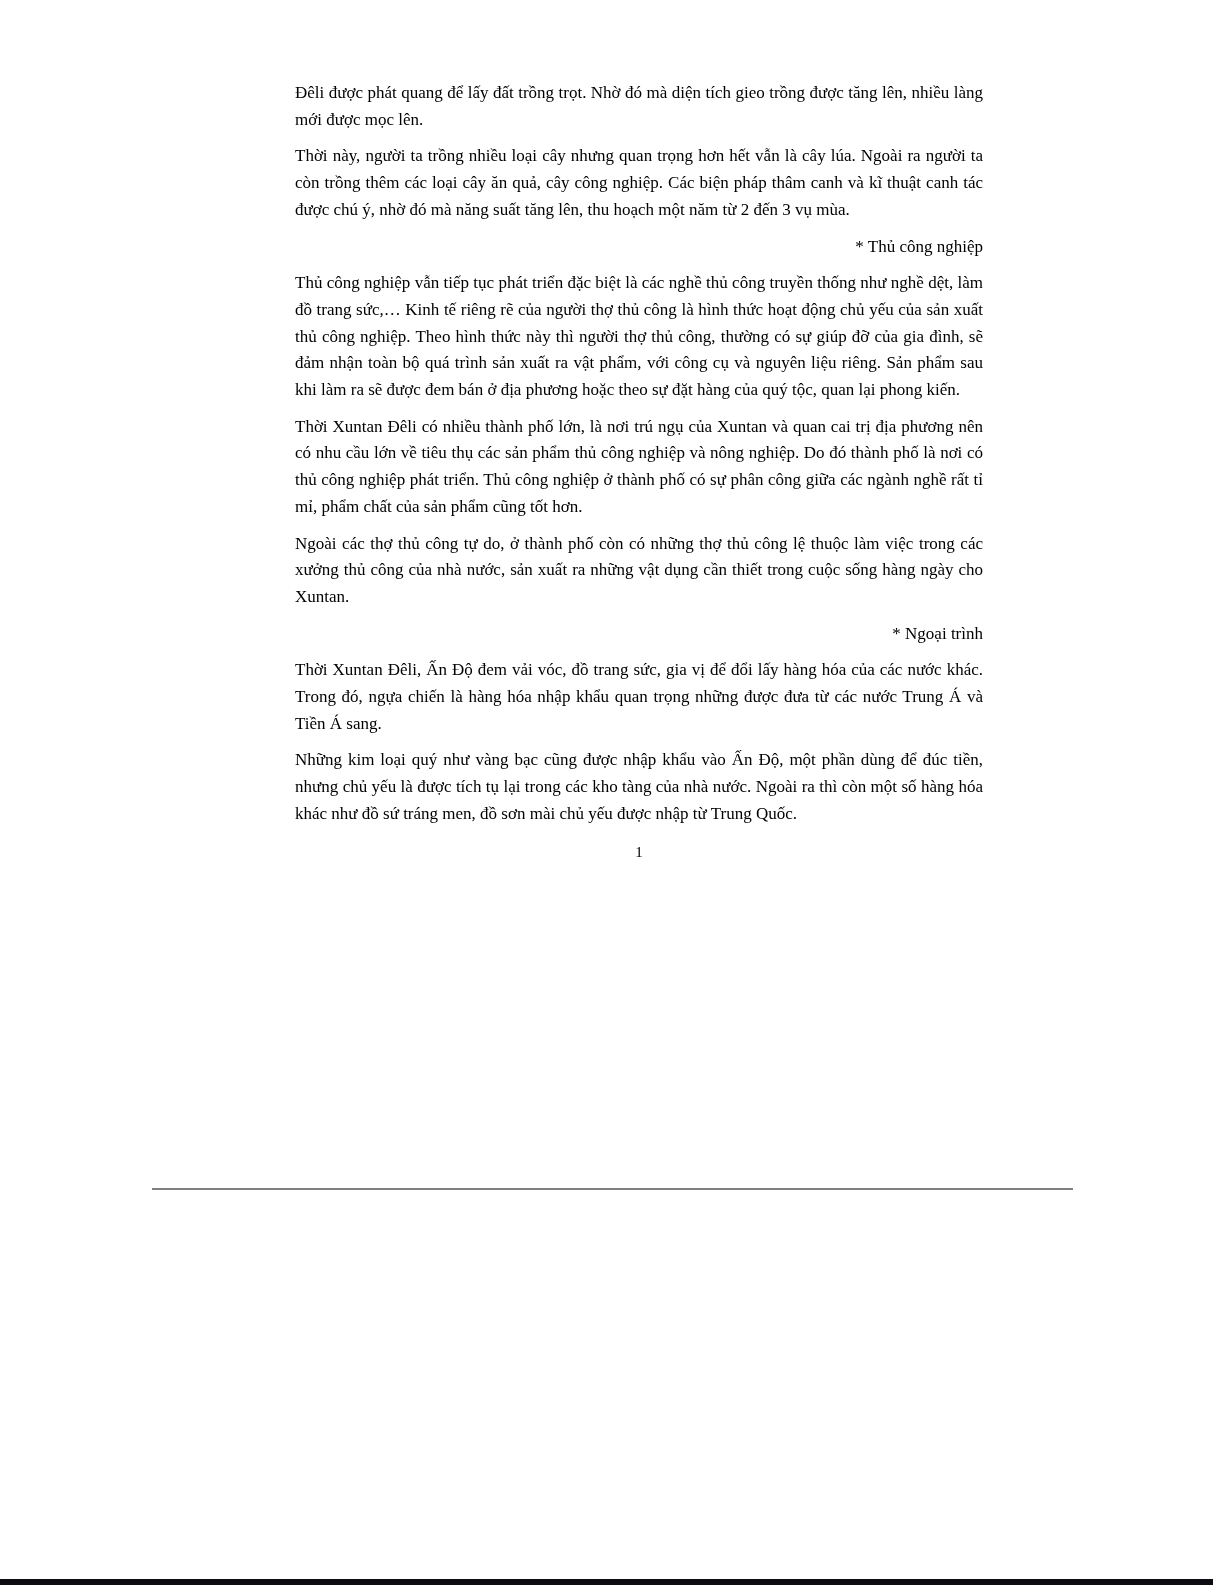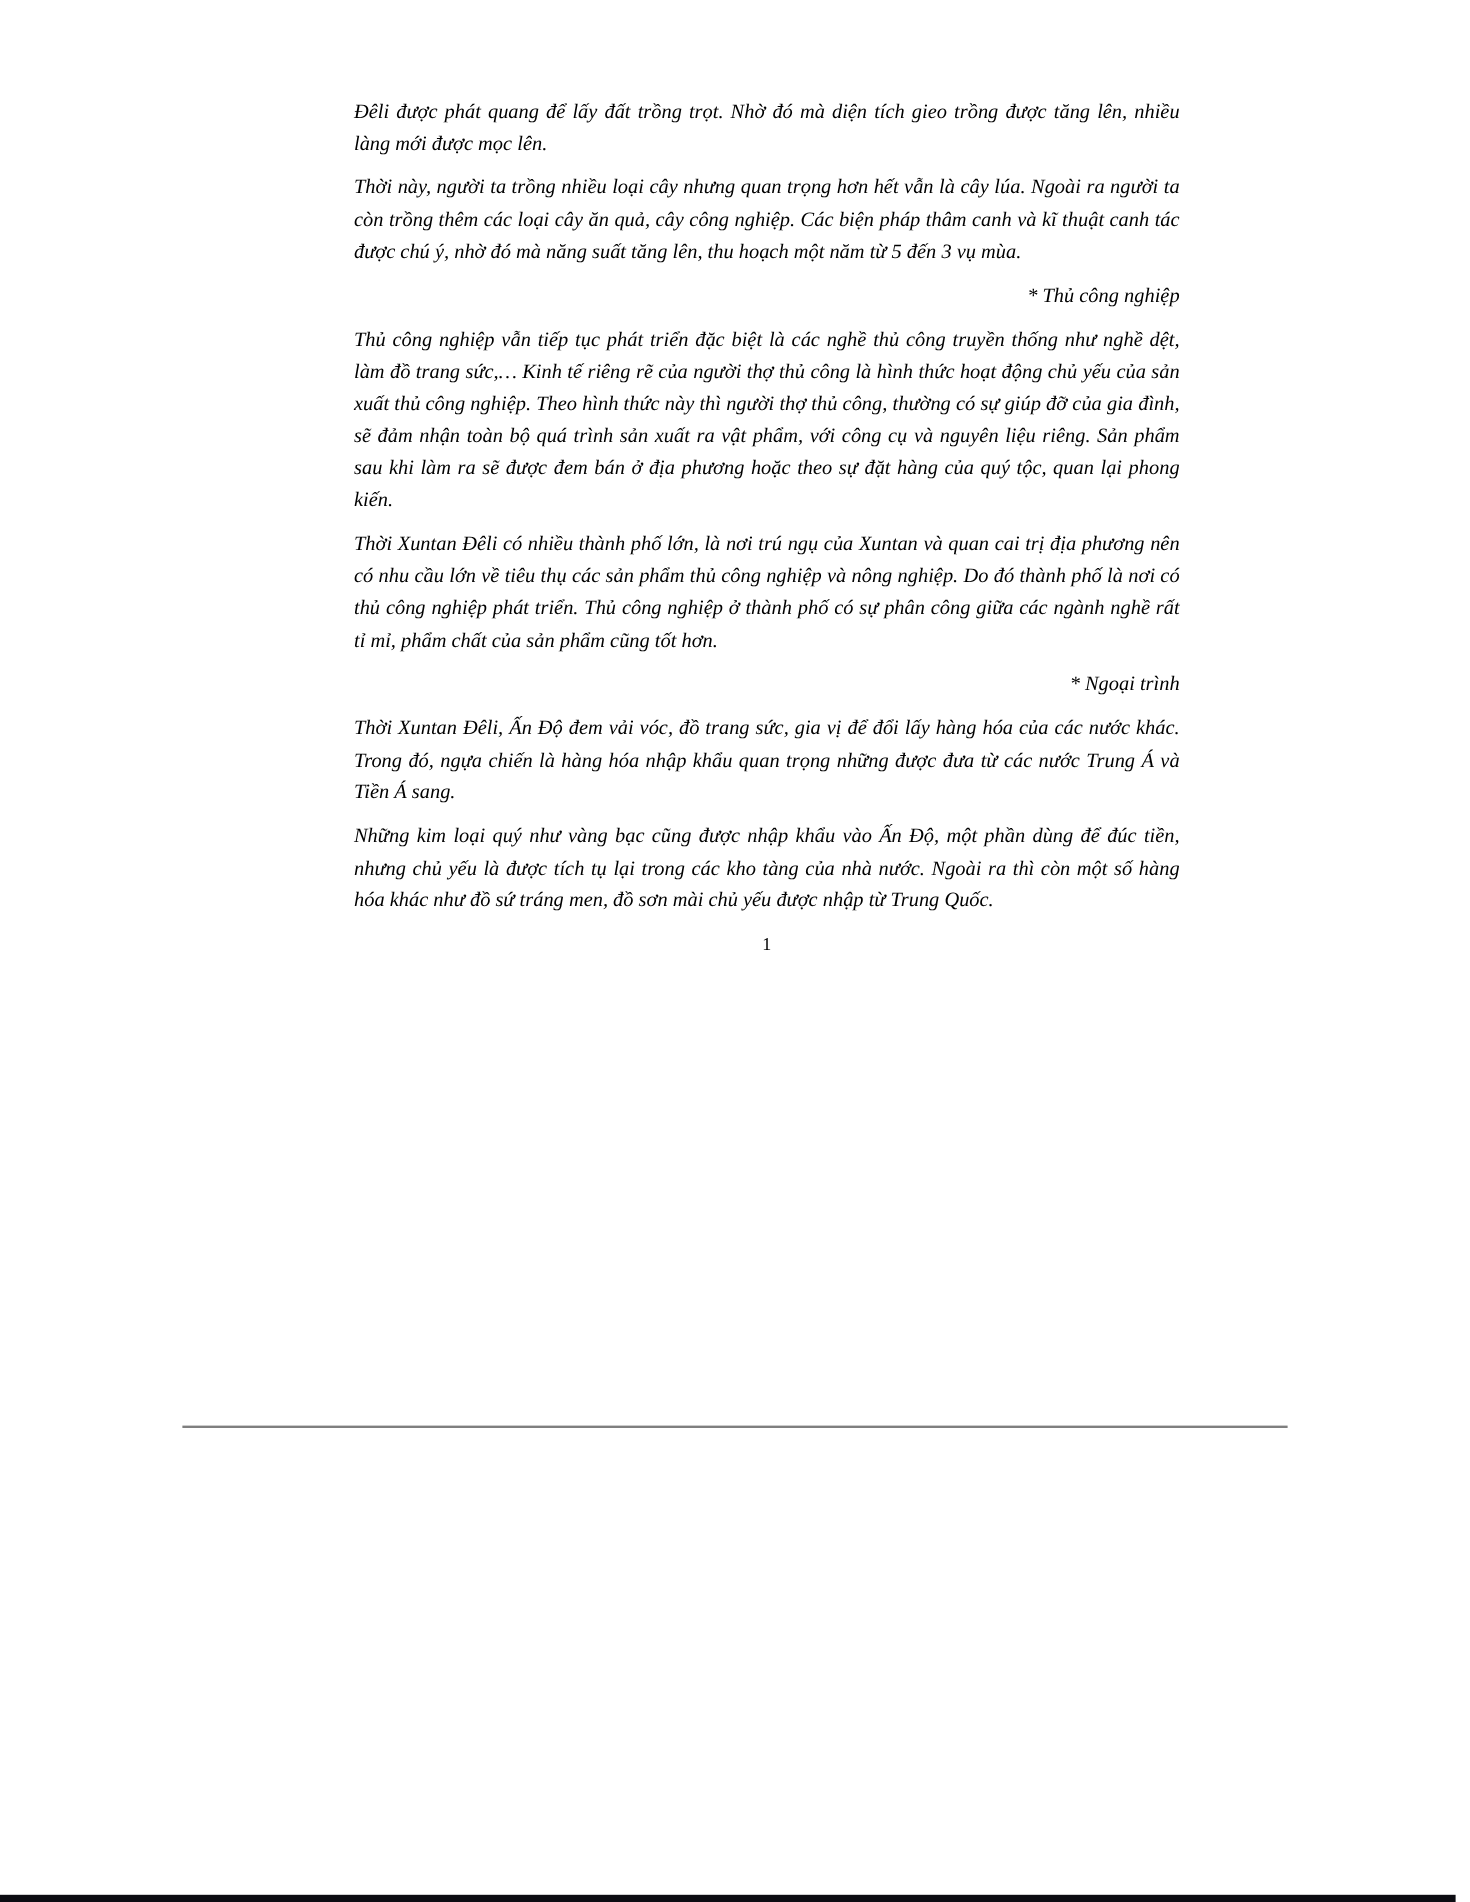--- a/index.html
+++ b/index.html
@@ -22,21 +22,20 @@
     width: 688px;
   }
   .para {
     margin: 0 0 10px 0;
     font-size: 17px;
     line-height: 26.7px;
     text-align: justify;
     text-justify: inter-word;
     color: #000000;
     font-weight: 400;
-    font-style: italic;
   }
   .para.heading {
     text-align: right;
   }
   .page-number {
     margin-top: 14px;
     text-align: center;
     font-size: 15px;
     line-height: 20px;
     color: #000000;
@@ -60,24 +59,25 @@
     background: #0c0c12;
   }
 </style>
 </head>
 <body>
 
 <div>
 
   <div class="page-content">
     <p class="para">Đêli được phát quang để lấy đất trồng trọt. Nhờ đó mà diện tích gieo trồng được tăng lên, nhiều làng mới được mọc lên.</p>
-    <p class="para">Thời này, người ta trồng nhiều loại cây nhưng quan trọng hơn hết vẫn là cây lúa. Ngoài ra người ta còn trồng thêm các loại cây ăn quả, cây công nghiệp. Các biện pháp thâm canh và kĩ thuật canh tác được chú ý, nhờ đó mà năng suất tăng lên, thu hoạch một năm từ 5 đến 3 vụ mùa.</p>
+    <p class="para">Thời này, người ta trồng nhiều loại cây nhưng quan trọng hơn hết vẫn là cây lúa. Ngoài ra người ta còn trồng thêm các loại cây ăn quả, cây công nghiệp. Các biện pháp thâm canh và kĩ thuật canh tác được chú ý, nhờ đó mà năng suất tăng lên, thu hoạch một năm từ 2 đến 3 vụ mùa.</p>
     <p class="para heading">* Thủ công nghiệp</p>
     <p class="para">Thủ công nghiệp vẫn tiếp tục phát triển đặc biệt là các nghề thủ công truyền thống như nghề dệt, làm đồ trang sức,… Kinh tế riêng rẽ của người thợ thủ công là hình thức hoạt động chủ yếu của sản xuất thủ công nghiệp. Theo hình thức này thì người thợ thủ công, thường có sự giúp đỡ của gia đình, sẽ đảm nhận toàn bộ quá trình sản xuất ra vật phẩm, với công cụ và nguyên liệu riêng. Sản phẩm sau khi làm ra sẽ được đem bán ở địa phương hoặc theo sự đặt hàng của quý tộc, quan lại phong kiến.</p>
     <p class="para">Thời Xuntan Đêli có nhiều thành phố lớn, là nơi trú ngụ của Xuntan và quan cai trị địa phương nên có nhu cầu lớn về tiêu thụ các sản phẩm thủ công nghiệp và nông nghiệp. Do đó thành phố là nơi có thủ công nghiệp phát triển. Thủ công nghiệp ở thành phố có sự phân công giữa các ngành nghề rất tỉ mỉ, phẩm chất của sản phẩm cũng tốt hơn.</p>
+    <p class="para">Ngoài các thợ thủ công tự do, ở thành phố còn có những thợ thủ công lệ thuộc làm việc trong các xưởng thủ công của nhà nước, sản xuất ra những vật dụng cần thiết trong cuộc sống hàng ngày cho Xuntan.</p>
     <p class="para heading">* Ngoại trình</p>
     <p class="para">Thời Xuntan Đêli, Ấn Độ đem vải vóc, đồ trang sức, gia vị để đổi lấy hàng hóa của các nước khác. Trong đó, ngựa chiến là hàng hóa nhập khẩu quan trọng những được đưa từ các nước Trung Á và Tiền Á sang.</p>
     <p class="para">Những kim loại quý như vàng bạc cũng được nhập khẩu vào Ấn Độ, một phần dùng để đúc tiền, nhưng chủ yếu là được tích tụ lại trong các kho tàng của nhà nước. Ngoài ra thì còn một số hàng hóa khác như đồ sứ tráng men, đồ sơn mài chủ yếu được nhập từ Trung Quốc.</p>
     <div class="page-number">1</div>
   </div>
 
   <hr class="separator-line">
 
   <div class="next-page-edge"></div>
 

